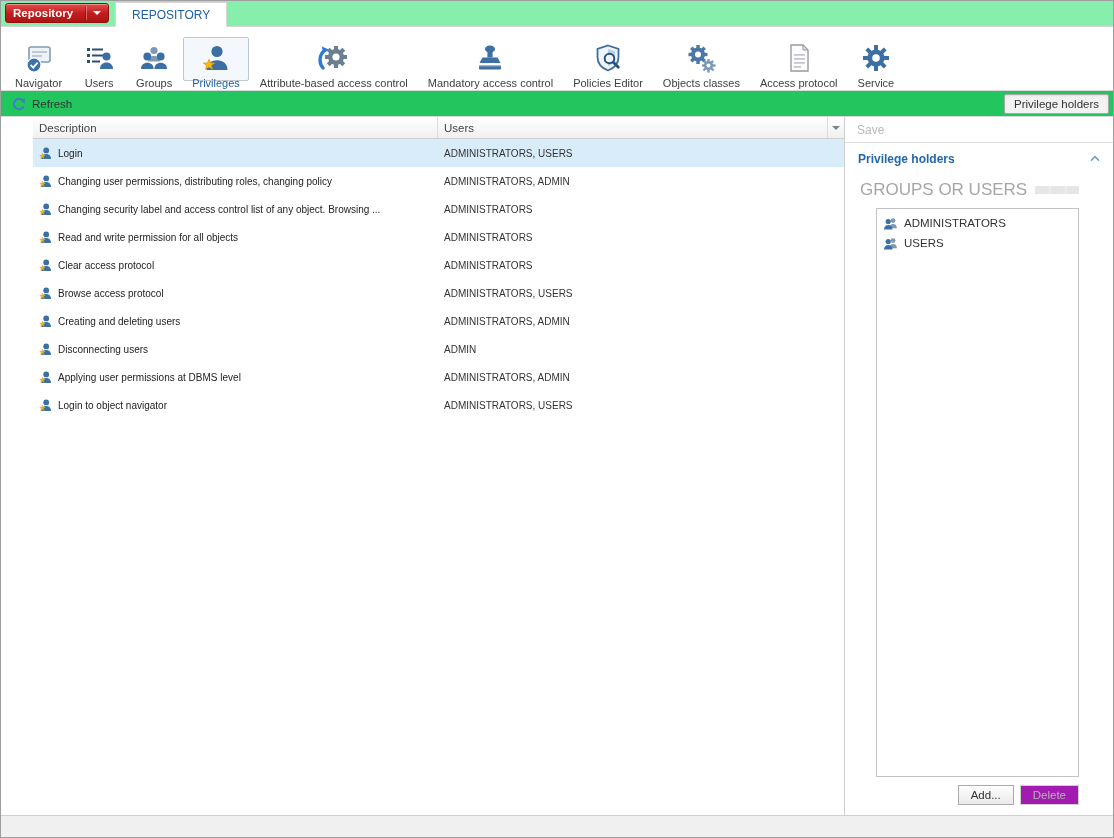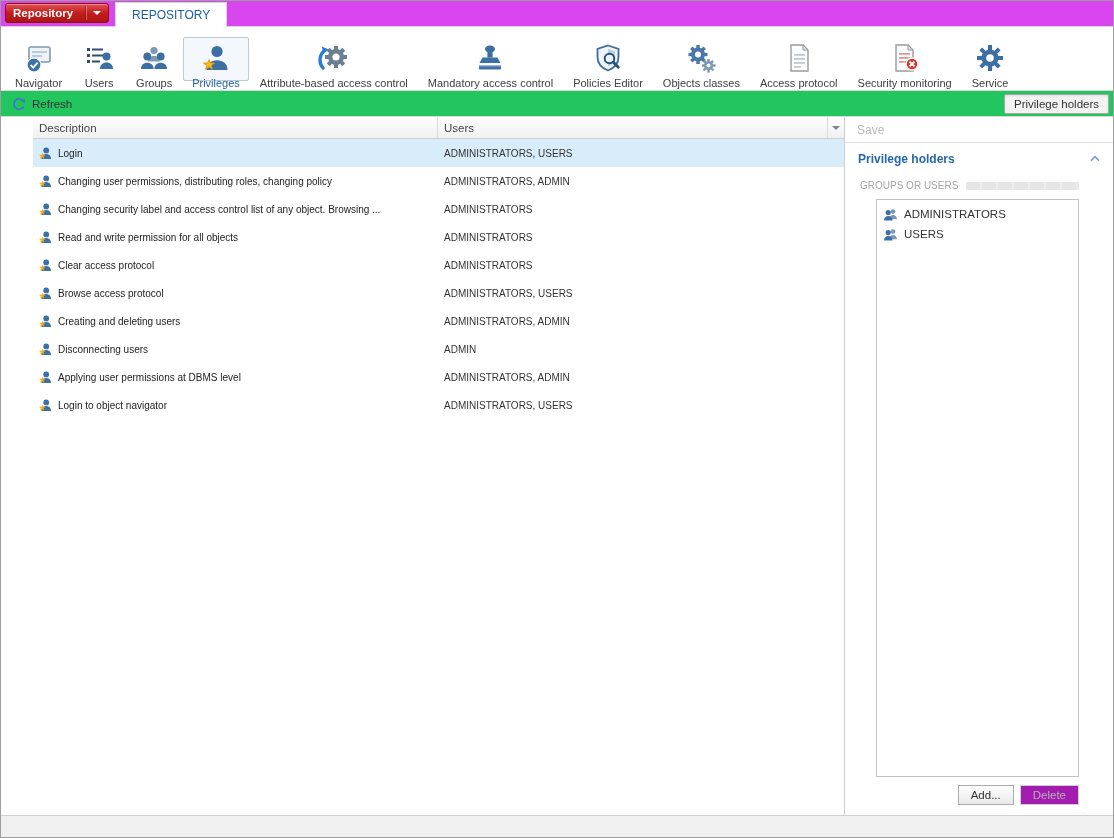--- a/index.html
+++ b/index.html
@@ -5,21 +5,21 @@
   * { box-sizing: border-box; margin: 0; padding: 0; }
   html,body { background:#e8e8e8; }
   body { font-family: "Liberation Sans", "DejaVu Sans", sans-serif; }
   .window {
     width: 1114px; height: 838px; background:#fff;
     border: 1px solid #9e9e9e; position: relative; overflow: hidden;
     display: flex; flex-direction: column;
   }
   
   .tabstrip {
-    height: 26px; background: #d946ef; display: flex; align-items: flex-end;
+    height: 26px; background: #86efac; display: flex; align-items: flex-end;
     border-bottom: 1px solid #d6d6d6; padding-left: 3px; flex: 0 0 auto;
   }
   .app-menu-btn {
     height: 20px; margin: 0 6px 3px 1px; padding: 0 7px;
     display: inline-flex; align-items: center; cursor: pointer;
     background: linear-gradient(#e25050, #c41d1d 50%, #ad1414);
     border: 1px solid #8d0f0f; border-radius: 3px;
     box-shadow: inset 0 1px 0 rgba(255,255,255,.35);
     color: #fff; font-size: 11.5px; font-weight: bold; min-width: 104px;
   }
@@ -72,21 +72,21 @@
   .trow.sel { background: #d9ecfa; }
   .td-desc { width: 405px; display: flex; align-items: center; gap: 5px; padding-left: 5px; overflow: hidden; white-space: nowrap; }
   .td-users { flex: 1; padding-left: 6px; color: #333; white-space: nowrap; }
   svg.mini { width: 15px; height: 15px; flex: 0 0 15px; }
   
   .panel { flex: 1; display: flex; flex-direction: column; background: #fff; min-width: 0; }
   .panel-save { height: 26px; display: flex; align-items: center; padding-left: 12px; font-size: 12px; color: #b9b9b9; border-bottom: 1px solid #ddd; flex: 0 0 auto; }
   .panel-title { height: 31px; display: flex; align-items: center; justify-content: space-between; padding: 0 13px; flex: 0 0 auto; }
   .panel-title .t { color: #2468a8; font-size: 12px; font-weight: bold; }
   .fieldset-row { display: flex; align-items: center; margin: 6px 34px 4px 15px; flex: 0 0 auto; }
-  .fieldset-row .fl { font-size: 10px; color: #a6a6a6; white-space: nowrap; }
+  .fieldset-row .fl { font-size: 17px; color: #a6a6a6; white-space: nowrap; }
   .fieldset-row .bar { flex: 1; height: 8px; margin-left: 8px;
      background: repeating-linear-gradient(90deg, #e6e6e6 0 14px, #ededed 14px 16px); border-radius: 1px; }
   .member-box { flex: 1; margin: 4px 34px 0 31px; border: 1px solid #c3c3c3; background: #fff; overflow: hidden; padding-top: 4px; }
   .member-item { height: 20px; display: flex; align-items: center; gap: 6px; padding: 0 6px; font-size: 11.5px; color: #333; cursor: pointer; }
   .panel-buttons { flex: 0 0 auto; display: flex; justify-content: flex-end; gap: 6px; padding: 8px 34px 10px 0; }
   .btn { font-size: 11.5px; padding: 3px 12px; border-radius: 0; border: 1px solid #ababab; background: linear-gradient(#fefefe, #e9e9e9); color: #333; cursor: pointer; }
   .btn.disabled { color: #b3b3b3; border-color: #cfcfcf; background: #a21caf; cursor: default; }
   
   .bottom-strip { height: 21px; background: #f0f0f0; flex: 0 0 auto; }
   .chevron-up { width: 10px; height: 7px; }
@@ -249,33 +249,20 @@
         <path d="M8,3 h12 l5,5 v21 h-17 z" fill="#fdfdfd" stroke="#9b9b9b" stroke-width="1.4"></path>
         <path d="M20,3 l5,5 h-5 z" fill="#dcdcdc" stroke="#9b9b9b" stroke-width="1"></path>
         <rect x="11" y="12" width="11" height="1.8" fill="#c3c9cf"></rect>
         <rect x="11" y="16" width="11" height="1.8" fill="#c3c9cf"></rect>
         <rect x="11" y="20" width="11" height="1.8" fill="#c3c9cf"></rect>
         <rect x="11" y="24" width="7" height="1.8" fill="#c3c9cf"></rect>
       </svg>
       <span class="rb-label">Access protocol</span>
     </div>
 
-    <div class="rb-item">
-      <svg class="ico" viewBox="0 0 32 32">
-        <path d="M7,3 h12 l5,5 v21 h-17 z" fill="#fdfdfd" stroke="#9b9b9b" stroke-width="1.4"></path>
-        <path d="M19,3 l5,5 h-5 z" fill="#dcdcdc" stroke="#9b9b9b" stroke-width="1"></path>
-        <rect x="10" y="11" width="11" height="1.8" fill="#dd9b94"></rect>
-        <rect x="10" y="15" width="11" height="1.8" fill="#dd9b94"></rect>
-        <rect x="10" y="19" width="7" height="1.8" fill="#dd9b94"></rect>
-        <circle cx="23" cy="22" r="6" fill="#d53a2f" stroke="#fff" stroke-width="1.4"></circle>
-        <line x1="20.6" y1="19.6" x2="25.4" y2="24.4" stroke="#fff" stroke-width="2"></line>
-        <line x1="25.4" y1="19.6" x2="20.6" y2="24.4" stroke="#fff" stroke-width="2"></line>
-      </svg>
-      <span class="rb-label">Security monitoring</span>
-    </div>
 
     <div class="rb-item">
       <svg class="ico" viewBox="0 0 32 32">
         <g fill="#3c6fa3">
           <circle cx="16" cy="16" r="8.6"></circle>
           <rect x="14" y="3" width="4" height="6"></rect>
           <rect x="14" y="23" width="4" height="6"></rect>
           <rect x="3" y="14" width="6" height="4"></rect>
           <rect x="23" y="14" width="6" height="4"></rect>
           <rect x="14" y="3" width="4" height="6" transform="rotate(45 16 16)"></rect>

